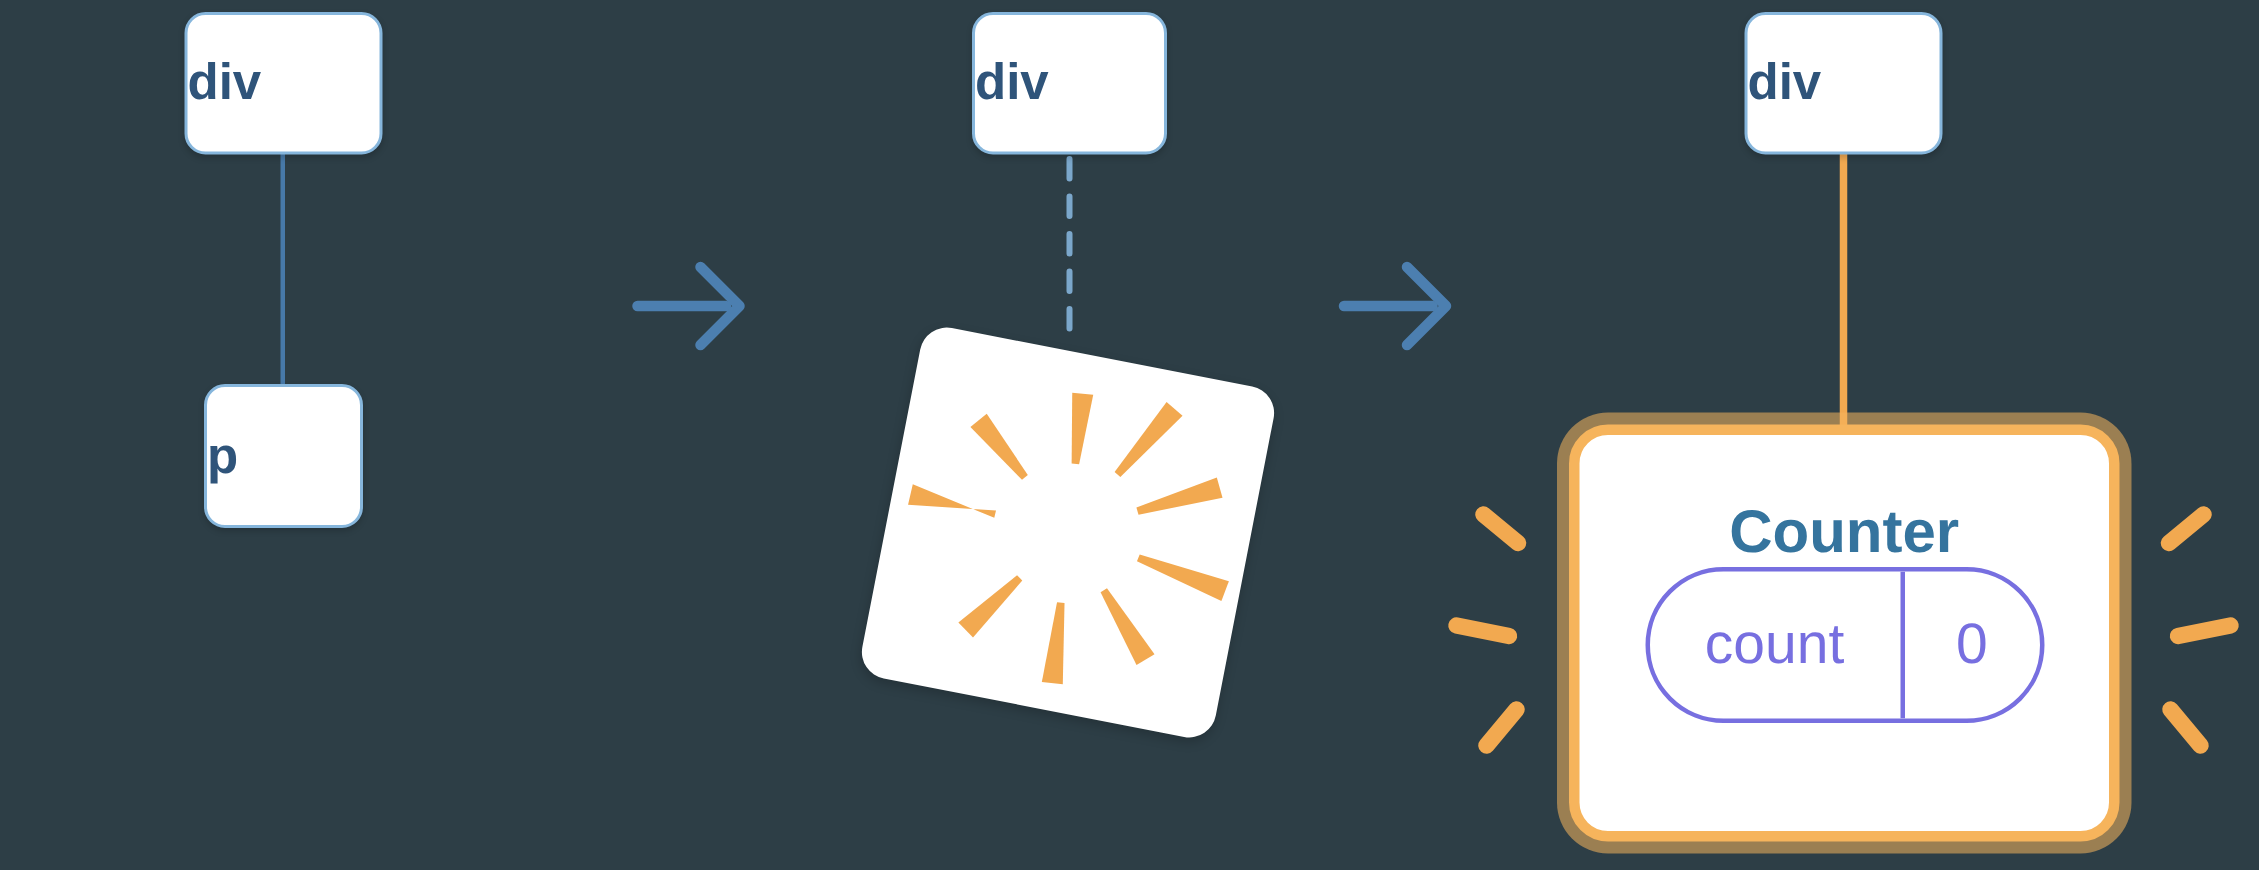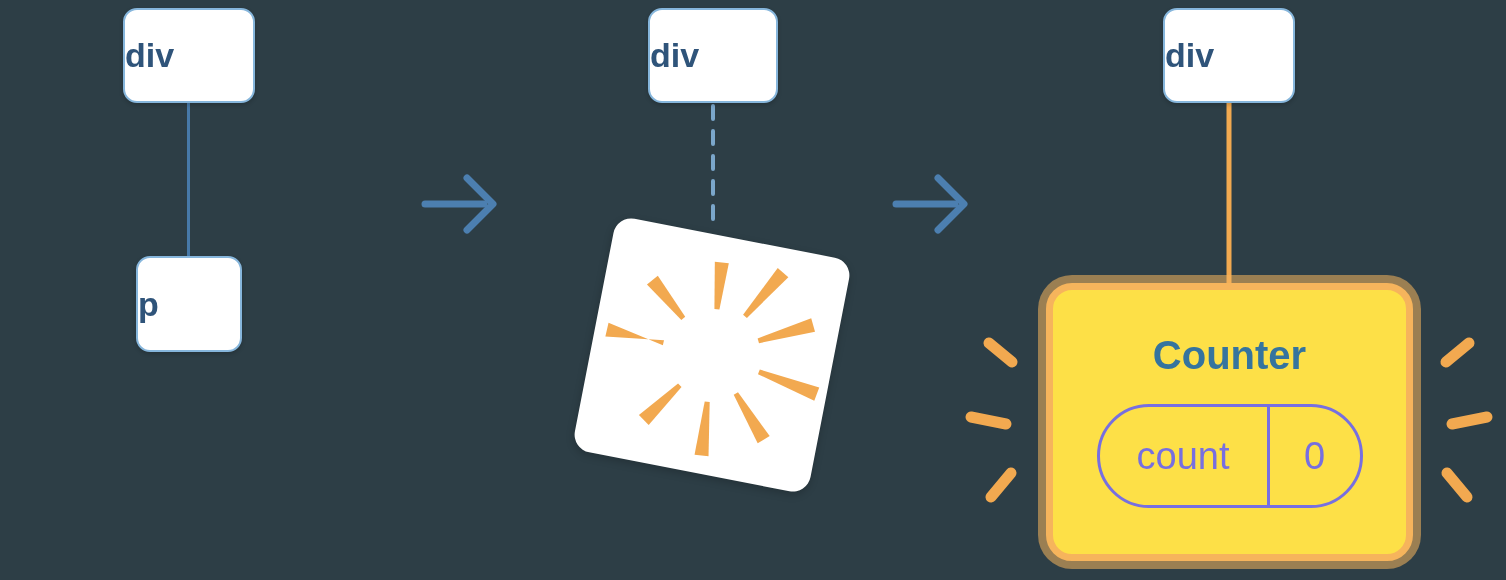--- a/index.html
+++ b/index.html
@@ -44,38 +44,37 @@
     background: #ffffff;
     border-radius: 18px;
     transform: rotate(11deg);
     z-index: 2;
     box-shadow: 0 3px 8px rgba(0,0,0,0.2);
   }
   .counter-card {
     position: absolute;
     left: 1046px; top: 283px;
     width: 367px; height: 278px;
-    background: #fde047;
+    background: #ffffff;
     border: 7px solid #f6b45c;
     border-radius: 26px;
     box-shadow: 0 0 0 8px rgba(246, 180, 92, 0.55);
     z-index: 2;
     display: flex;
     flex-direction: column;
     align-items: center;
   }
   .counter-title {
     margin-top: 42px;
     font-size: 40px;
     line-height: 46px;
     font-weight: 600;
     color: #35749e;
   }
   .state-pill {
-    margin-top: 26px;
     width: 266px;
     height: 104px;
     border: 3px solid #776fe0;
     border-radius: 56px;
     display: flex;
     align-items: stretch;
     color: #776fe0;
     font-size: 38px;
     font-weight: 400;
     overflow: hidden;

